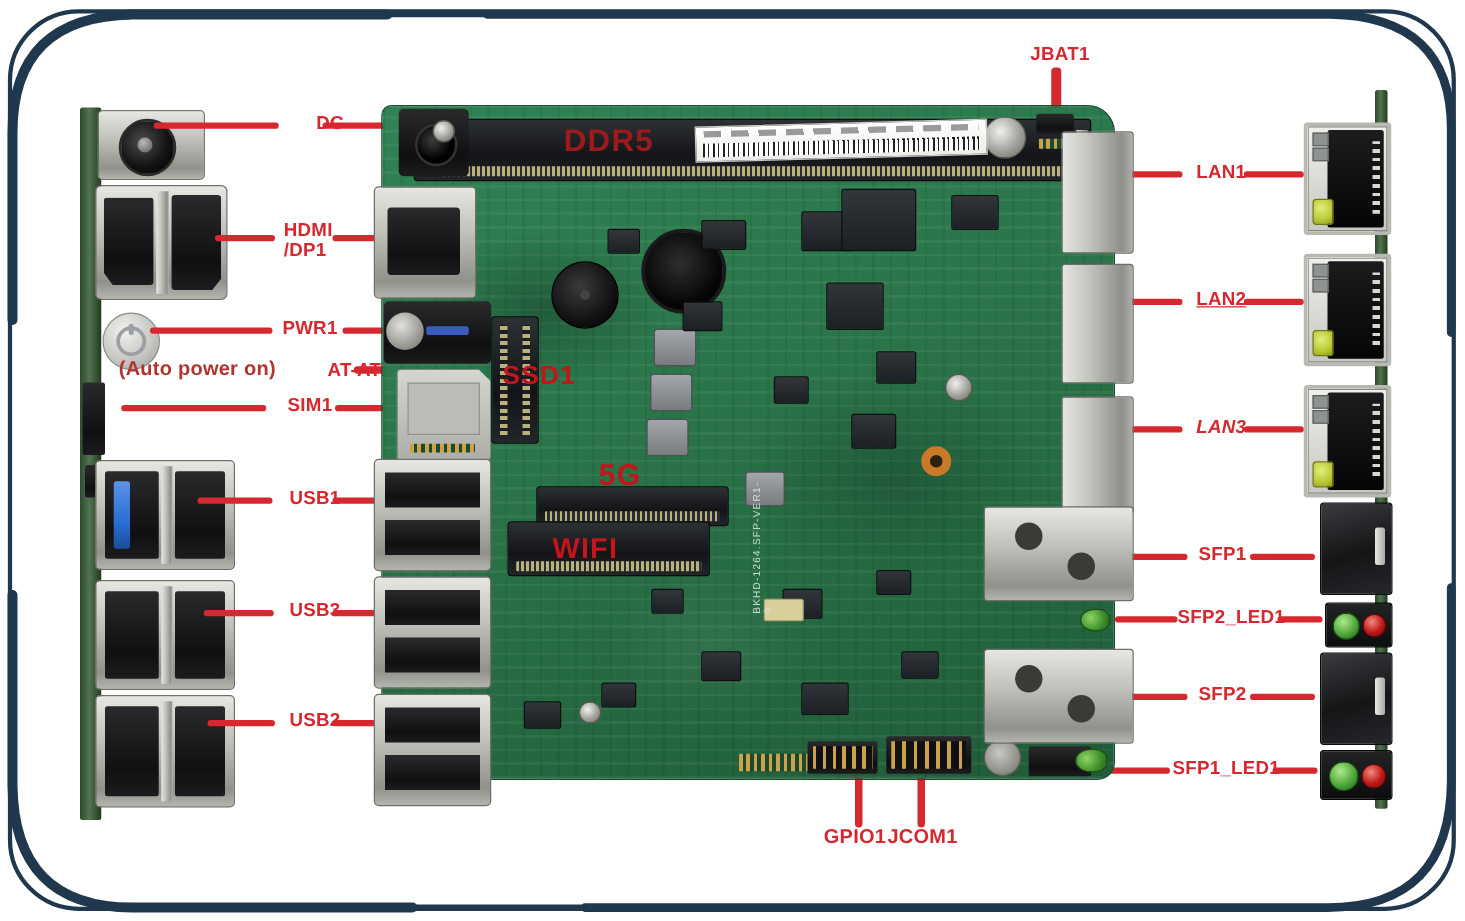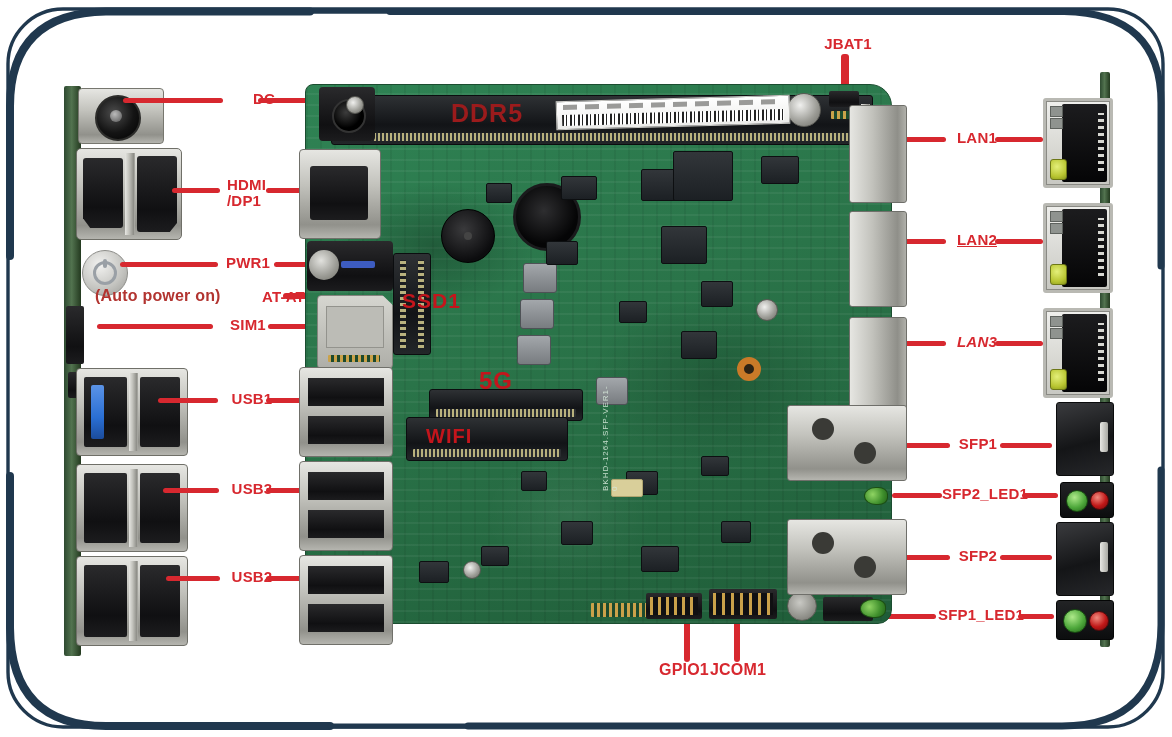--- a/index.html
+++ b/index.html
@@ -178,21 +178,21 @@
     <div class="boardlabel" style="left:96px;top:204px;font-size:21px;">SSD1</div>
 
     <div class="slot" style="left:123px;top:304px;width:152px;height:30px;">
         <div class="pins"></div>
       </div>
     <div class="boardlabel" style="left:173px;top:282px;font-size:24px;">5G</div>
 
     <div class="slot" style="left:100px;top:332px;width:160px;height:42px;">
         <div class="pins"></div>
       </div>
-    <div class="boardlabel" style="left:120px;top:340px;font-size:20px;">WIFI</div>
+    <div class="boardlabel" style="left:136px;top:340px;font-size:23px;">WIFI</div>
 
     <div class="screw" style="left:481px;top:8px;width:32px;height:32px;"></div>
     <div class="abs blk" style="left:523px;top:6px;width:30px;height:16px;border-radius:2px;"></div>
     <div class="padrow" style="left:525px;top:26px;width:26px;height:8px;"></div>
 
     <div class="abs" style="left:135px;top:124px;width:52px;height:52px;border-radius:50%;
                 background:radial-gradient(circle at 42% 38%,#3a3a3c,#0c0c0e 70%);border:1px solid #000;">
       <div class="abs" style="left:22px;top:22px;width:8px;height:8px;border-radius:50%;background:#444;"></div>
     </div>
     <div class="abs" style="left:207px;top:98px;width:62px;height:62px;border-radius:50%;

